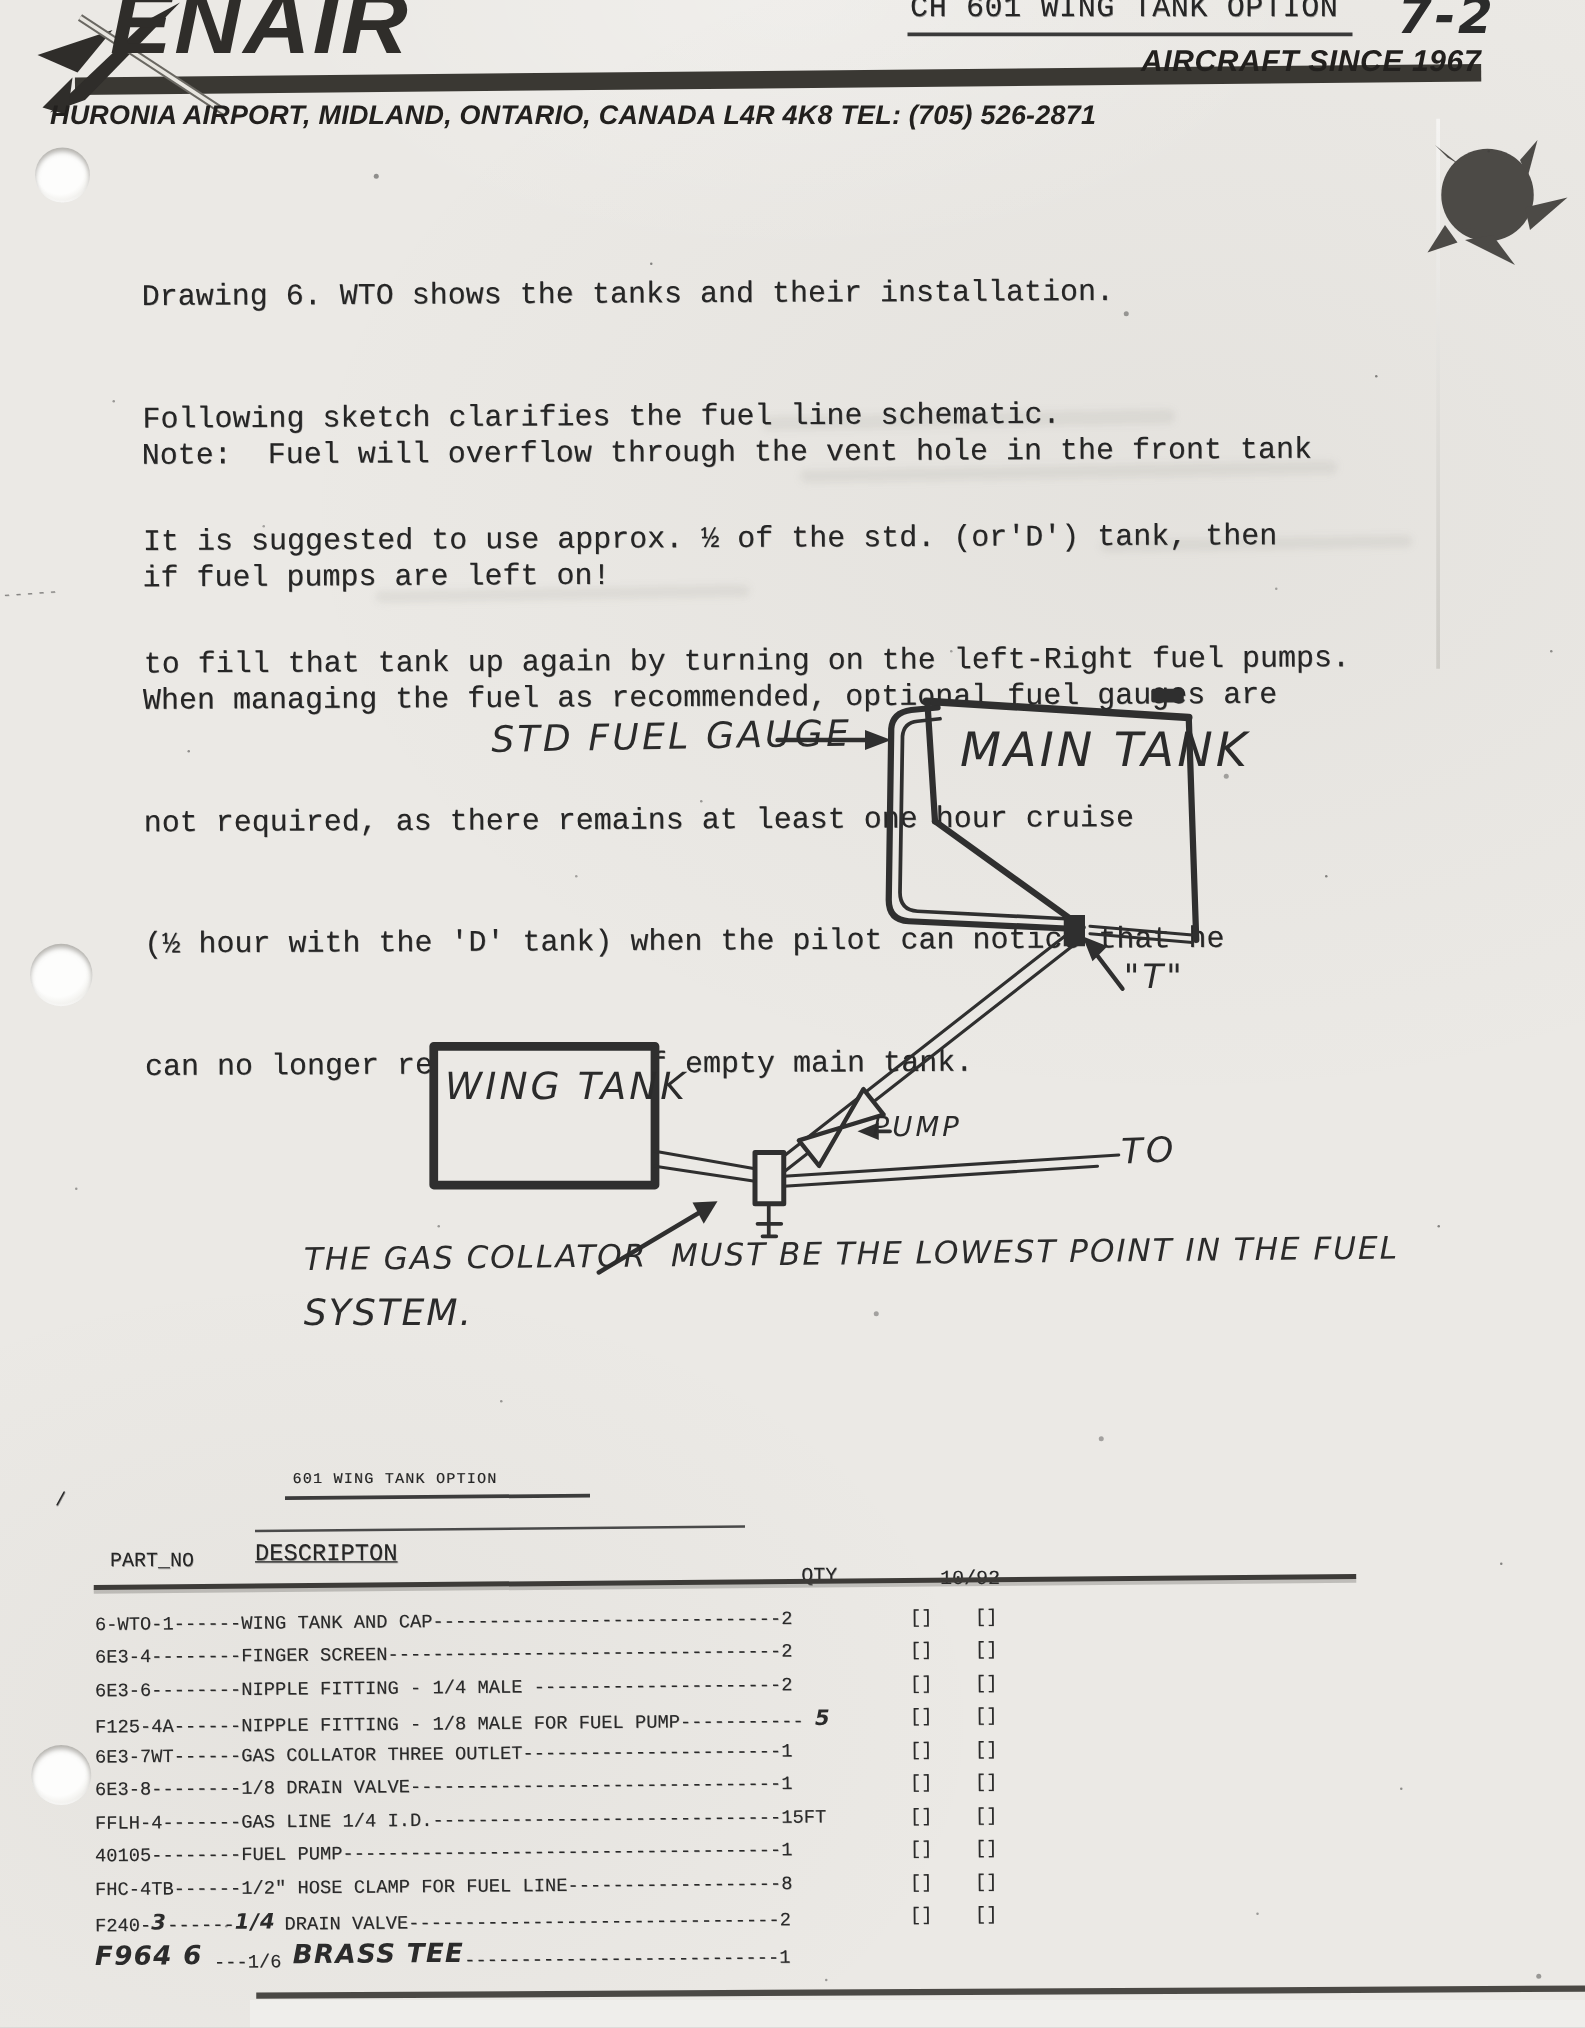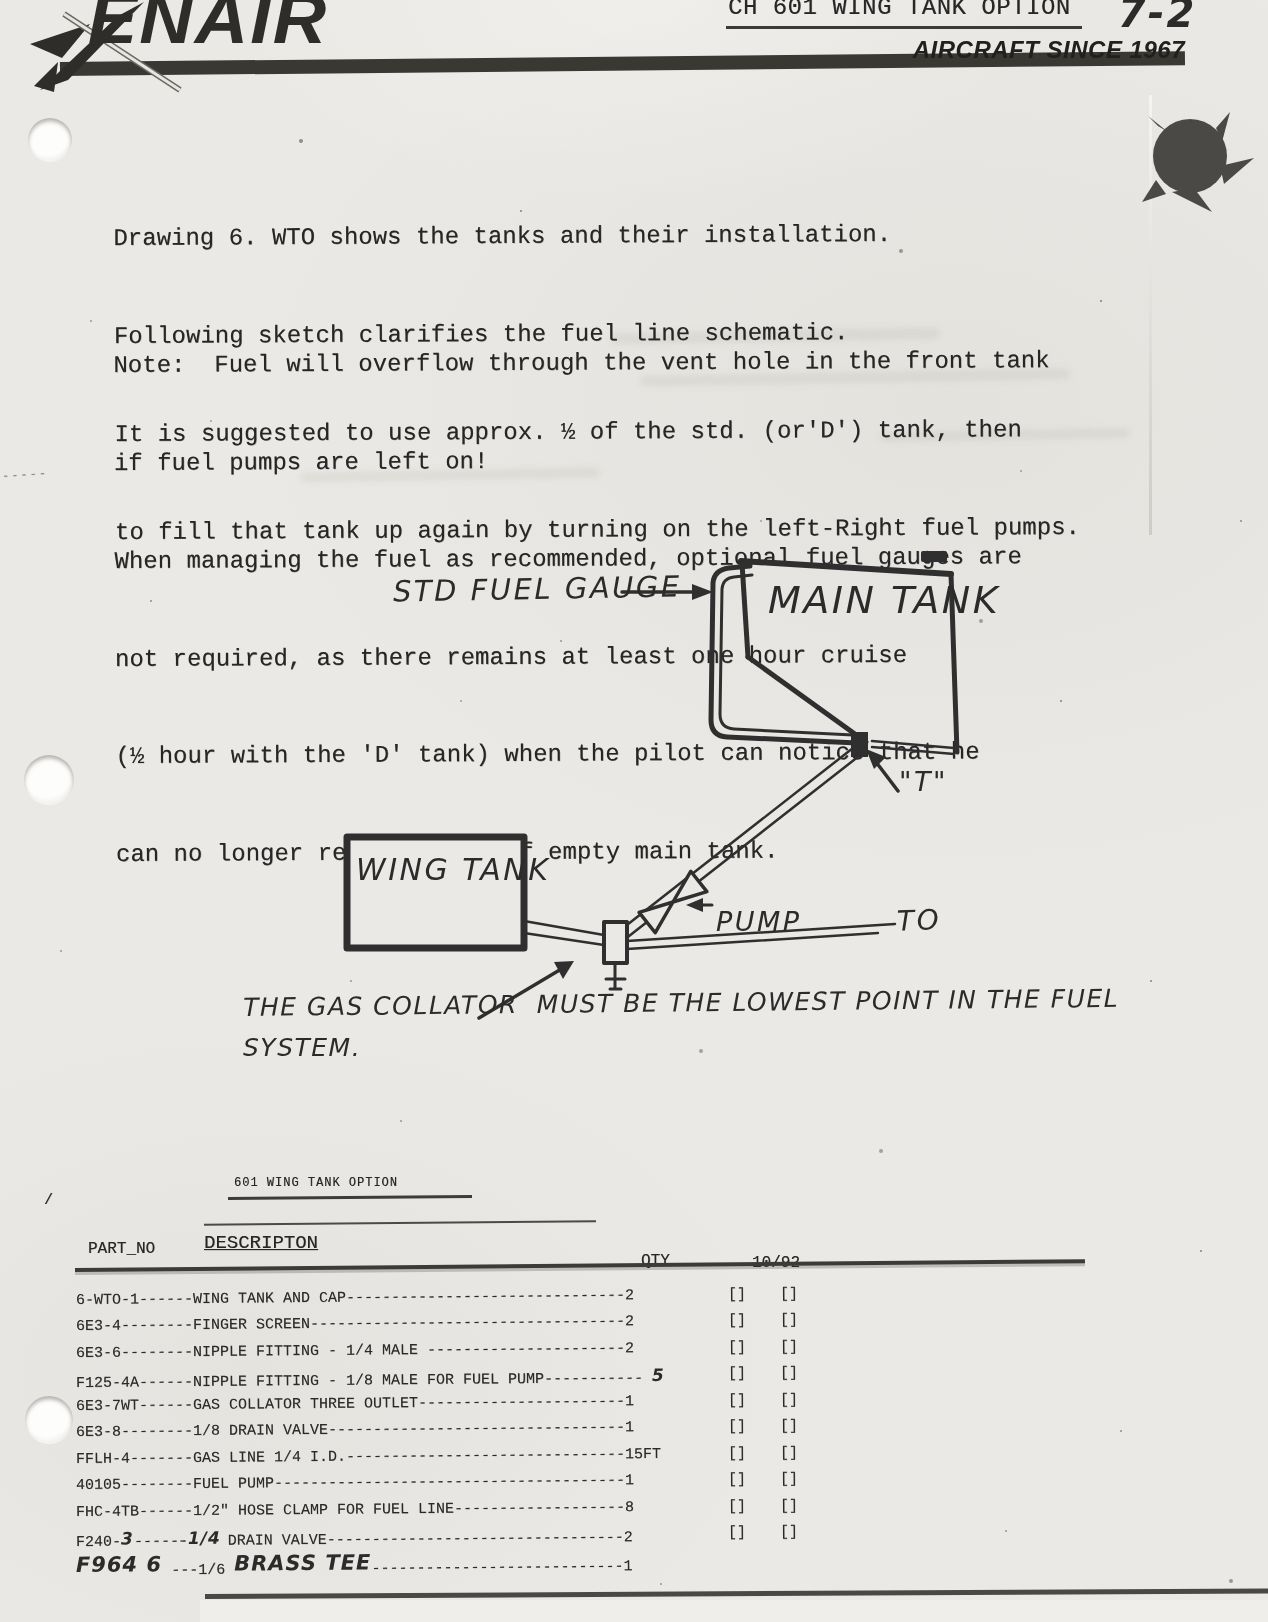--- a/index.html
+++ b/index.html
@@ -29,25 +29,25 @@
   
   .para{font-size:24px;line-height:32.6px;white-space:pre;transform:rotate(-0.3deg);transform-origin:left top;}
   #intro{left:113px;top:158px;}
   #note{left:113px;top:285px;}
 
   
   .dlabel{letter-spacing:2.5px;font-weight:500;white-space:pre;}
   #lbl-gauge{left:393px;top:572px;font-size:29px;transform:rotate(-1deg);}
   #lbl-maintank{left:768px;top:578px;font-size:38px;}
   #lbl-wingtank{left:356px;top:852px;font-size:30px;}
-  #lbl-pump{left:716px;top:890px;font-size:27px;margin-top:16px;}
+  #lbl-pump{left:698px;top:890px;font-size:22px;}
   #lbl-tee{left:899px;top:766px;font-size:27px;}
   #lbl-to{left:897px;top:904px;font-size:28px;transform:rotate(-2deg);}
   #dnote1{left:243px;top:993px;font-size:25px;letter-spacing:1.5px;white-space:pre;transform:rotate(-0.6deg);transform-origin:left top;}
-  #dnote2{left:243px;top:1033px;font-size:25px;letter-spacing:1.5px;}
+  #dnote2{left:243px;top:1033px;font-size:29px;letter-spacing:1.5px;}
 
   
   #tbl-title{left:234px;top:1176px;font-size:12px;letter-spacing:1px;text-align:center;}
   #tbl-title-line{left:228px;top:1196px;width:244px;height:3px;background:#3c3c3c;transform:rotate(-0.5deg);}
   #tbl-desc-line{left:204px;top:1222px;width:392px;height:2px;background:#4a4a4a;transform:rotate(-0.5deg);}
   #col-part{left:88px;top:1240px;font-size:16px;}
   #col-desc{left:204px;top:1232px;font-size:19px;text-decoration:underline;}
   #col-qty{left:641px;top:1252px;font-size:16px;}
   #col-date{left:752px;top:1254px;font-size:16px;}
   #hdr-rule{left:75px;top:1268px;width:1010px;height:4px;background:#3d3b38;transform:rotate(-0.5deg);transform-origin:left center;box-shadow:0 3px 0 rgba(60,58,54,.25);}
@@ -99,20 +99,21 @@
     <polygon points="8,46 68,26 40,60" fill="#2f2d2a"></polygon>
     <polygon points="12,88 36,64 32,94" fill="#2f2d2a"></polygon>
     <line x1="42" y1="16" x2="158" y2="92" stroke="#6a6862" stroke-width="6"></line>
     <line x1="42" y1="16" x2="158" y2="92" stroke="#e8e6e0" stroke-width="3"></line>
   </svg>
   <div id="brand-text" class="abs bold-it">ENAIR</div>
   <div id="doc-title" class="abs typed">CH 601 WING TANK OPTION</div>
   <div id="title-underline" class="abs"></div>
   <div id="page-number" class="abs hand">7-2</div>
   <div id="tagline" class="abs bold-it">AIRCRAFT SINCE 1967</div>
+  <div id="address" class="abs bold-it">HURONIA AIRPORT, MIDLAND, ONTARIO, CANADA L4R 4K8 TEL: (705) 526-2871</div>
 
   <div class="hole" style="left:28px;top:118px;width:44px;height:44px;"></div>
   <div class="hole" style="left:24px;top:755px;width:50px;height:50px;"></div>
   <div class="hole" style="left:25px;top:1396px;width:48px;height:48px;"></div>
 
   <svg class="abs" style="left:1128px;top:108px;" width="130" height="110" viewBox="0 0 130 110">
     <g fill="#403e3b" opacity="0.93">
       <circle cx="62" cy="48" r="37"></circle>
       <polygon points="88,20 102,4 94,34"></polygon>
       <polygon points="92,58 126,50 96,76"></polygon>

